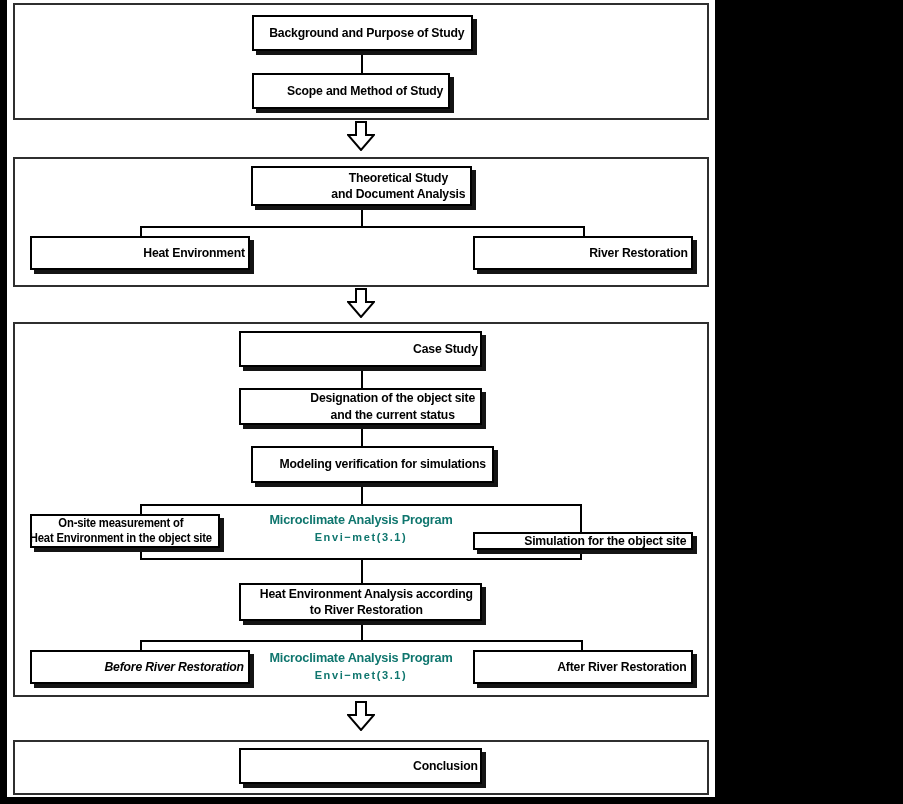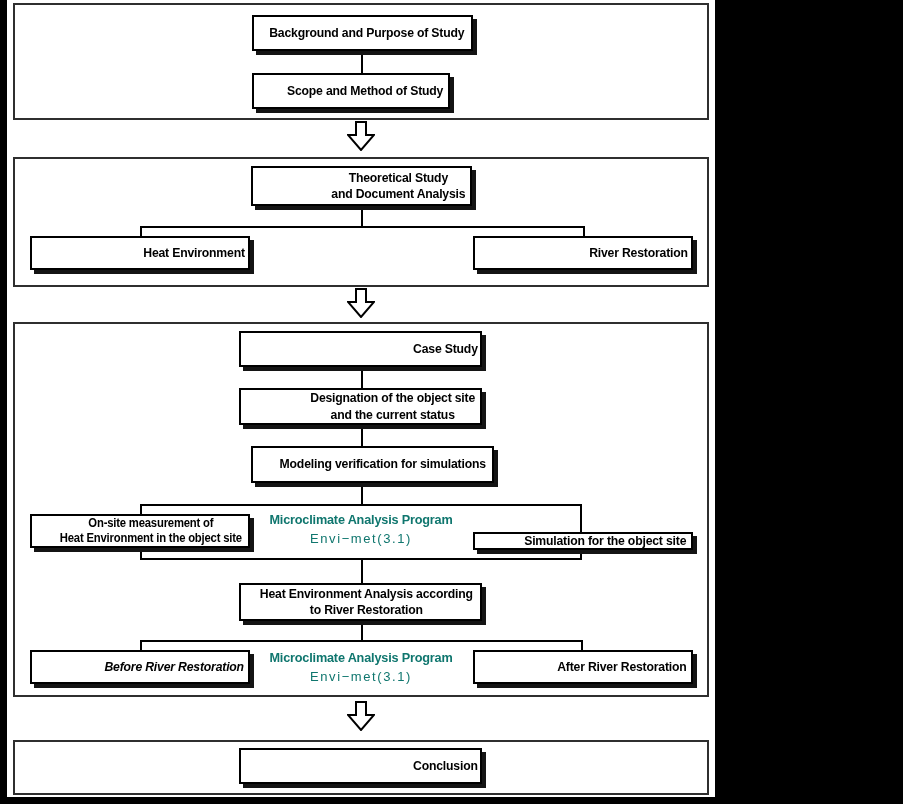--- a/index.html
+++ b/index.html
@@ -19,21 +19,21 @@
     font-weight:700; font-size:13px; line-height:1.25; color:#000;
     text-align:center; white-space:pre; transform:scaleX(.94); transform-origin:center;
     letter-spacing:-.2px;
   }
   .lbl.small { font-size:12px; }
   .vline { position:absolute; width:2px; background:#000; z-index:1; }
   .hline { position:absolute; height:2px; background:#000; z-index:1; }
   .grouprect { position:absolute; border:2px solid #000; background:#fff; z-index:1; }
   .ptext { position:absolute; z-index:2; text-align:center; color:#0f766e; }
   .ptitle { font-weight:700; font-size:13.5px; white-space:pre; transform:scaleX(.94); transform-origin:center; letter-spacing:-.2px; }
-  .psub { font-weight:400; font-size:13px; letter-spacing:1.6px; margin-top:4px; }
+  .psub { font-weight:700; font-size:11px; letter-spacing:1.6px; margin-top:4px; }
   .arrow { position:absolute; z-index:2; }
 </style>
 </head>
 <body>
 
 <div class="canvas">
   <div class="paper"></div>
 
   <div class="section" style="left:13px; top:3px; width:696px; height:117px;"></div>
   <div class="box" style="left:252px; top:15px; width:221px; height:36px;">
@@ -81,21 +81,21 @@
   <div class="box" style="left:251px; top:446px; width:243px; height:37px;">
     <span class="lbl">Modeling verification for simulations</span>
   </div>
   <div class="vline" style="left:361px; top:483px; height:21px;"></div>
 
   <div class="grouprect" style="left:140px; top:504px; width:442px; height:56px;"></div>
   <div class="ptext" style="left:256px; top:512px; width:210px;">
     <div class="ptitle">Microclimate Analysis Program</div>
     <div class="psub">Envi−met(3.1)</div>
   </div>
-  <div class="box" style="left:30px; top:514px; width:220px; height:34px;">
+  <div class="box" style="left:30px; top:514px; width:190px; height:34px;">
     <span class="lbl small">On-site measurement of
 Heat Environment in the object site</span>
   </div>
   <div class="box" style="left:473px; top:532px; width:220px; height:18px;">
     <span class="lbl">Simulation for the object site</span>
   </div>
   <div class="vline" style="left:361px; top:560px; height:23px;"></div>
 
   <div class="box" style="left:239px; top:583px; width:243px; height:38px;">
     <span class="lbl">Heat Environment Analysis according

